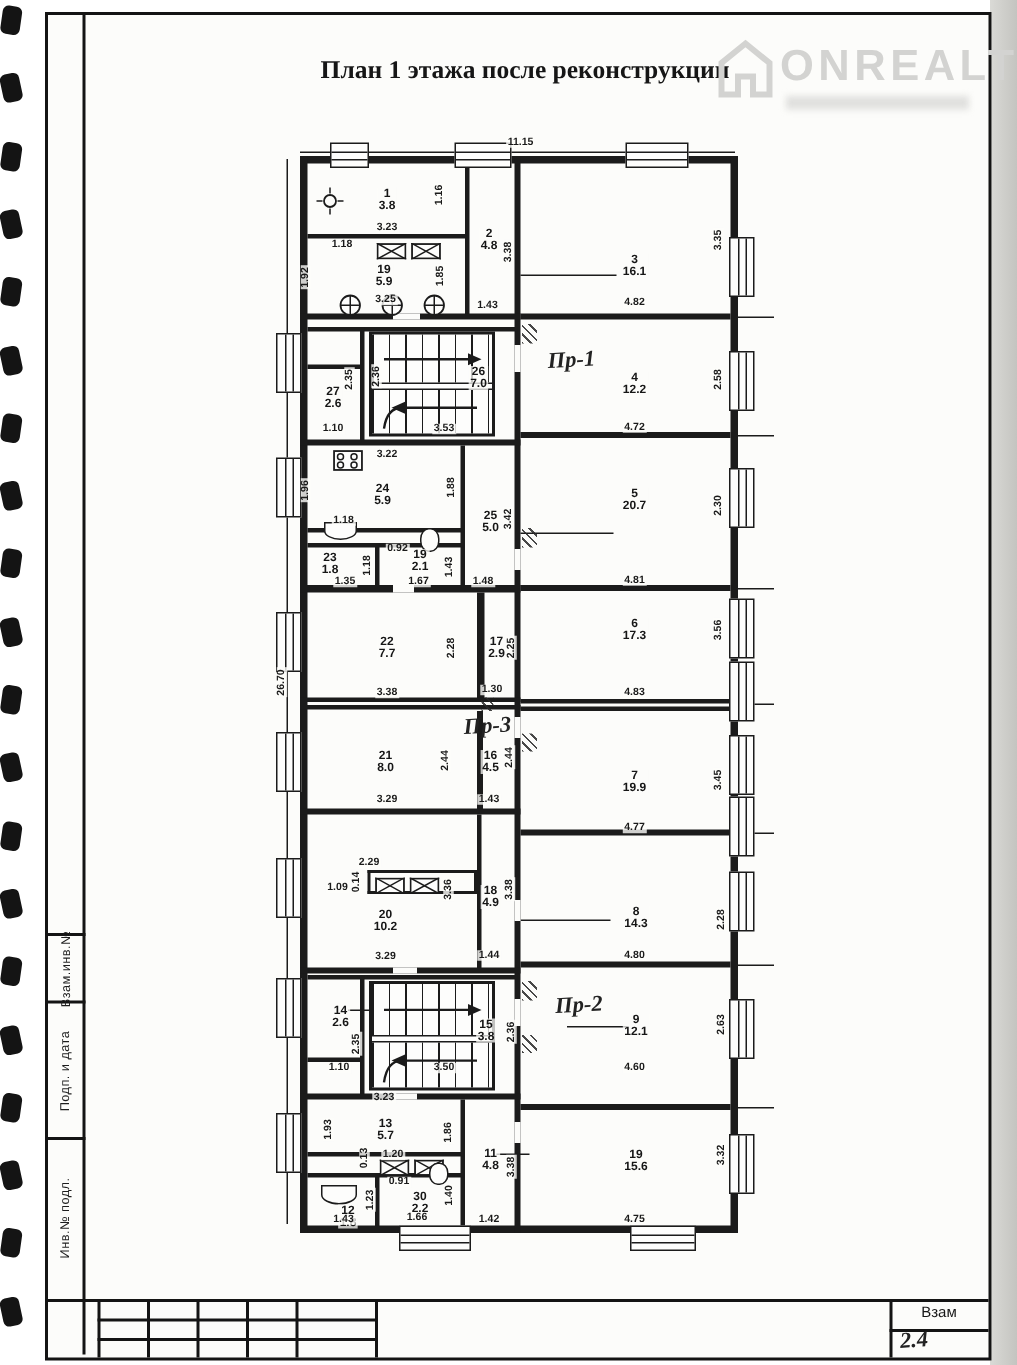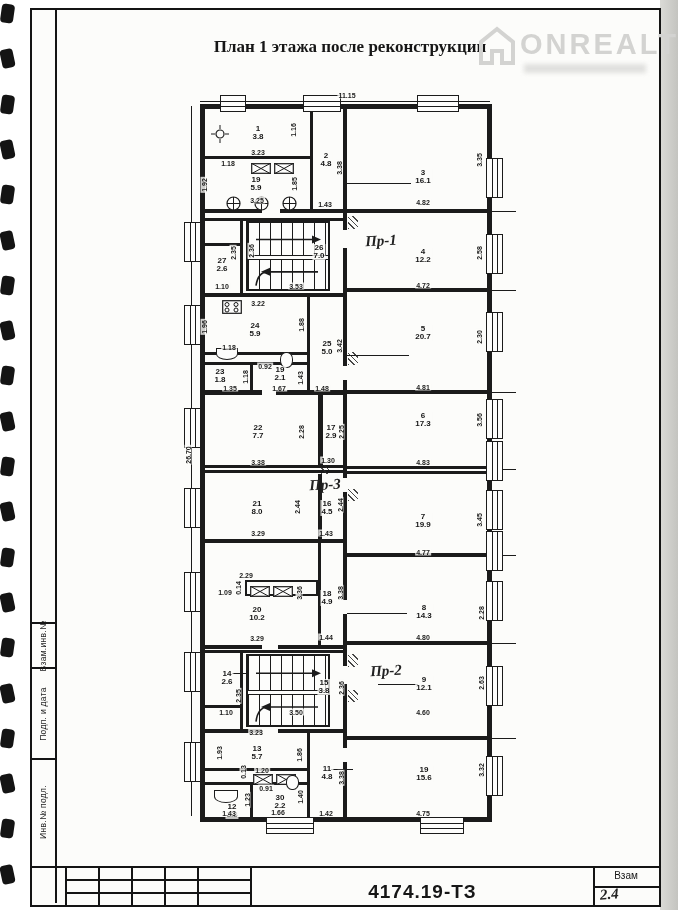--- a/index.html
+++ b/index.html
@@ -440,21 +440,20 @@
       <div class="frameline" style="left: 98px; top: 866px; width: 2px; height: 39px;"></div>
       <div class="frameline" style="left: 131px; top: 866px; width: 2px; height: 39px;"></div>
       <div class="frameline" style="left: 164px; top: 866px; width: 2px; height: 39px;"></div>
       <div class="frameline" style="left: 197px; top: 866px; width: 2px; height: 39px;"></div>
       <div class="frameline" style="left: 250px; top: 866px; width: 2px; height: 39px;"></div>
       <div class="frameline" style="left: 65px; top: 879px; width: 187px; height: 1.5px;"></div>
       <div class="frameline" style="left: 65px; top: 892px; width: 187px; height: 1.5px;"></div>
     </div>
   <div class="frameline" style="left:593px;top:866px;width:2px;height:39px;"></div>
   <div class="frameline" style="left:593px;top:886px;width:66px;height:2px;"></div>
-  <div id="doc-number">4174.19-ТЗ</div>
   <div id="sheet-label">Взам</div>
   <div id="sheet-number">2.4</div>
 
   <div id="binding-holes">
       <div class="hole" style="top: 4px; transform: rotate(8deg);"></div>
       <div class="hole" style="top: 49px; transform: rotate(-12deg);"></div>
       <div class="hole" style="top: 95px; transform: rotate(8deg);"></div>
       <div class="hole" style="top: 140px; transform: rotate(-12deg);"></div>
       <div class="hole" style="top: 185px; transform: rotate(8deg);"></div>
       <div class="hole" style="top: 231px; transform: rotate(-12deg);"></div>

